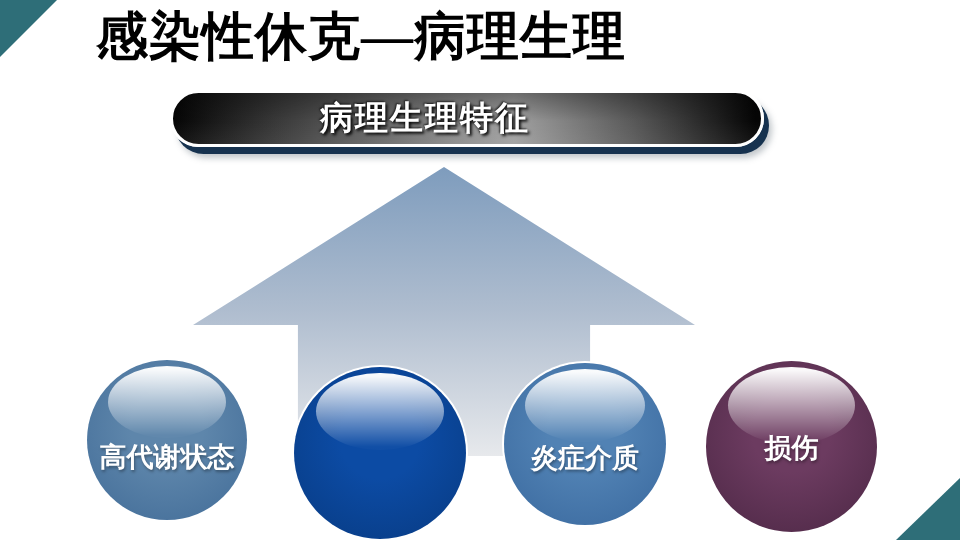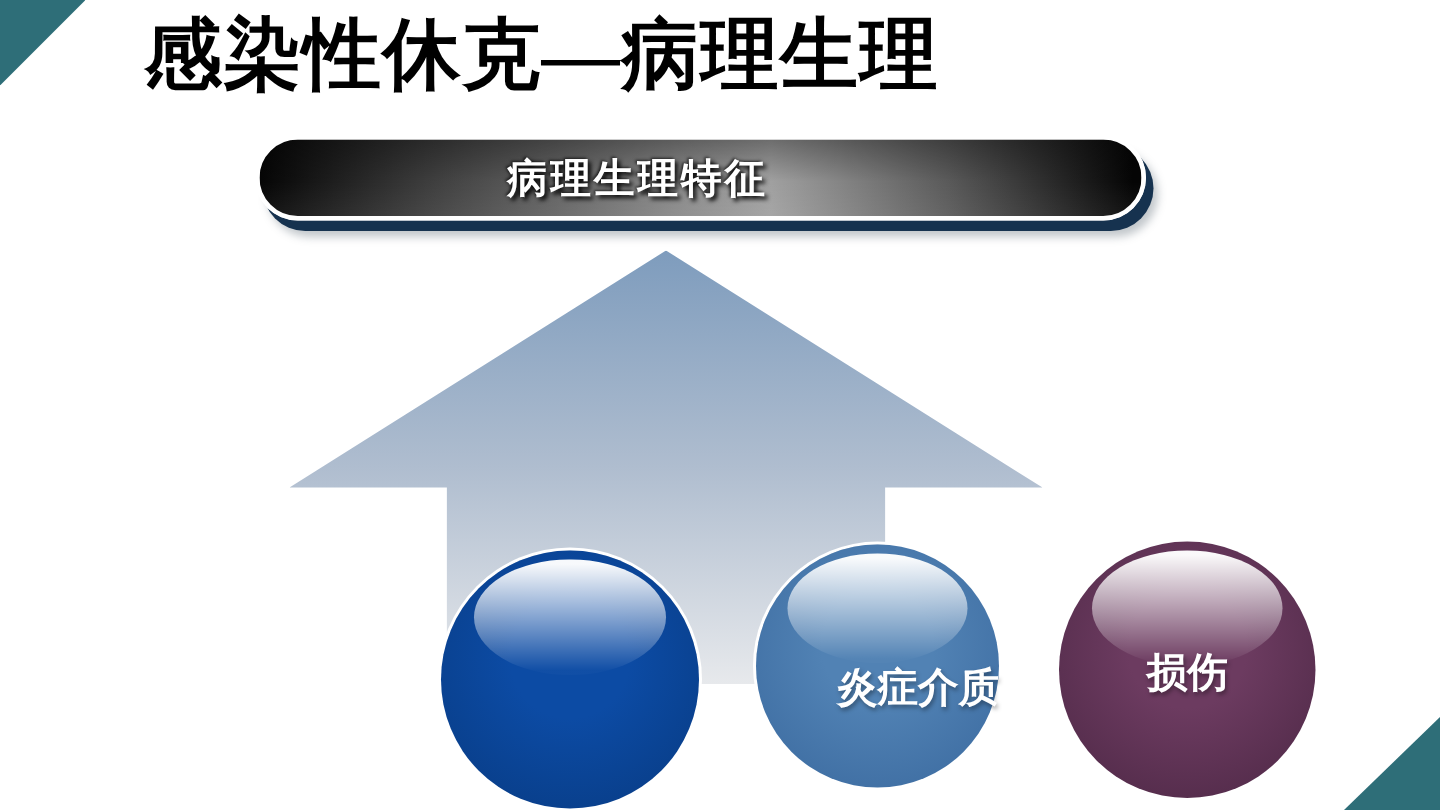--- a/index.html
+++ b/index.html
@@ -34,21 +34,21 @@
     border:3px solid #fff; border-radius:34px;
     background:
       linear-gradient(to bottom, rgba(0,0,0,0.32) 0%, rgba(0,0,0,0) 55%, rgba(255,255,255,0.06) 100%),
       linear-gradient(to right, #050505 0%, #3a3a3a 18%, #8a8a8a 48%, #a0a0a0 58%, #5a5a5a 78%, #050505 99%);
     box-shadow: 5px 7px 0 0 var(--banner-shadow-navy,#16324F), 8px 11px 6px rgba(120,130,140,0.45);
     display:flex; align-items:center; justify-content:center;
     z-index:4;
   }
   .banner-label {
     font-family:"Liberation Serif","DejaVu Serif",serif;
-    font-size:27px; font-weight:700; color:#fff; letter-spacing:2px;
+    font-size:33px; font-weight:700; color:#fff; letter-spacing:2px;
     text-shadow: 2px 2px 3px rgba(0,0,0,0.95), -1px -1px 2px rgba(0,0,0,0.7);
     transform:translateX(-42px); white-space:nowrap;
   }
 
   
   .up-arrow {
     position:absolute; left:193px; top:167px; width:502px; height:289px;
     background:linear-gradient(to bottom, var(--arrow-top,#7E9CBD) 0%, #AFBDCF 50%, var(--arrow-bottom,#E7E9EC) 100%);
     clip-path:polygon(50% 0%, 100% 54.7%, 79.1% 54.7%, 79.1% 100%, 20.9% 100%, 20.9% 54.7%, 0% 54.7%);
     z-index:1;
@@ -72,39 +72,45 @@
     text-shadow:1px 2px 3px rgba(0,0,0,0.35);
   }
   .ball-label .l { display:block; }
 
   .ball-1 { left:87px;  top:360px; width:160px; height:160px; }
   .ball-2 { left:294px; top:367px; width:172px; height:172px; }
   .ball-3 { left:504px; top:363px; width:162px; height:162px; }
   .ball-4 { left:706px; top:361px; width:171px; height:171px; }
   .ball-1 .ball-label { top:82px; }
   .ball-2 .ball-label { top:84px; }
-  .ball-3 .ball-label { top:80px;text-align:right; }
+  .ball-3 .ball-label { top:80px; }
   .ball-4 .ball-label { top:72px; }
 </style>
 </head>
 <body>
 
 <div class="slide">
 
   <div class="corner-tl"></div>
   <div class="corner-br"></div>
 
   <div class="title">感染性休克—病理生理</div>
 
   <div class="banner">
     <span class="banner-label">病理生理特征</span>
   </div>
 
   <div class="up-arrow"></div>
 
+  <div class="ball ball-1" style="--mid: #5E86AB; --dark: #446E99;">
+    <div class="ball-label">
+      <span class="l">高代谢状态</span>
+      <span class="l"></span>
+    </div>
+  </div>
 
   <div class="ball ball-2" style="--mid: #0C4BA4; --dark: #083C85;">
     <div class="ball-label">
     </div>
   </div>
 
   <div class="ball ball-3" style="--mid: #5182B4; --dark: #3C6BA0;">
     <div class="ball-label">
       <span class="l">炎症介质</span>
     </div>

